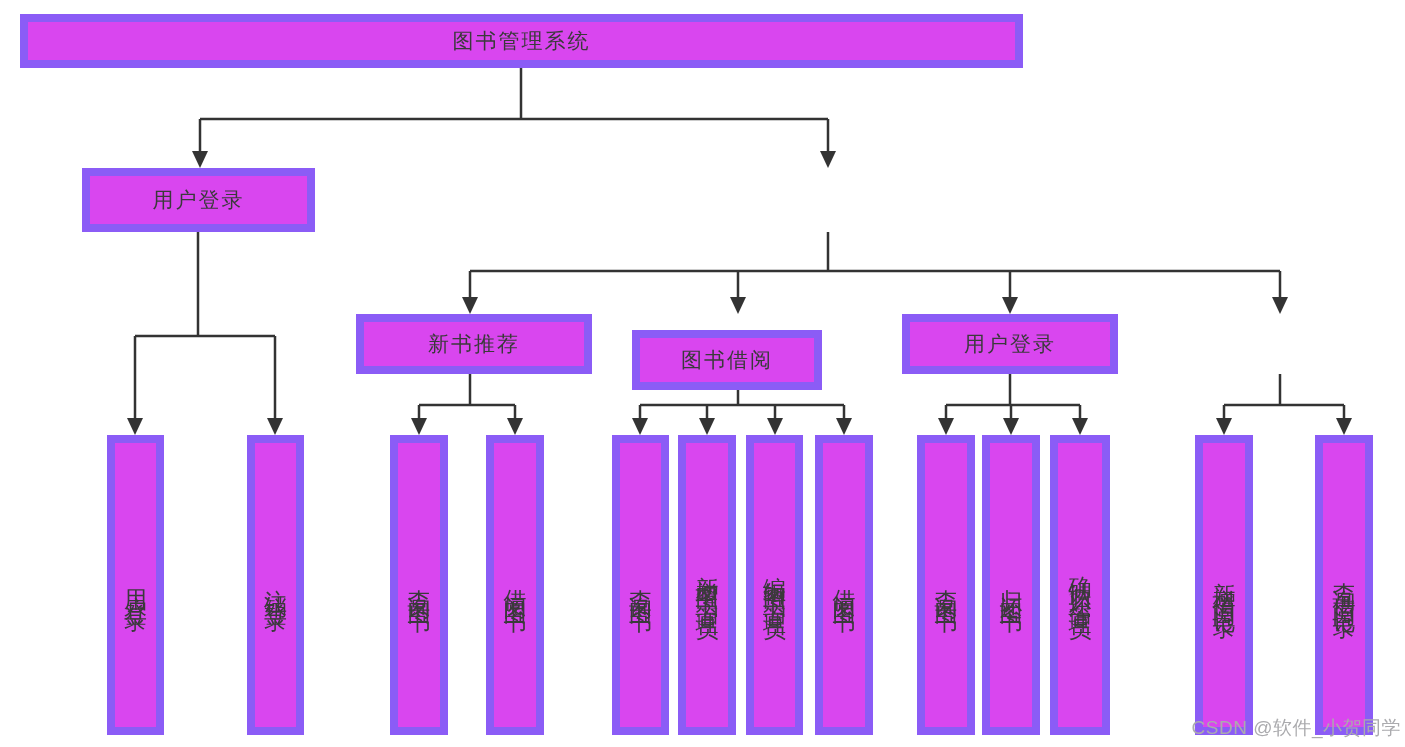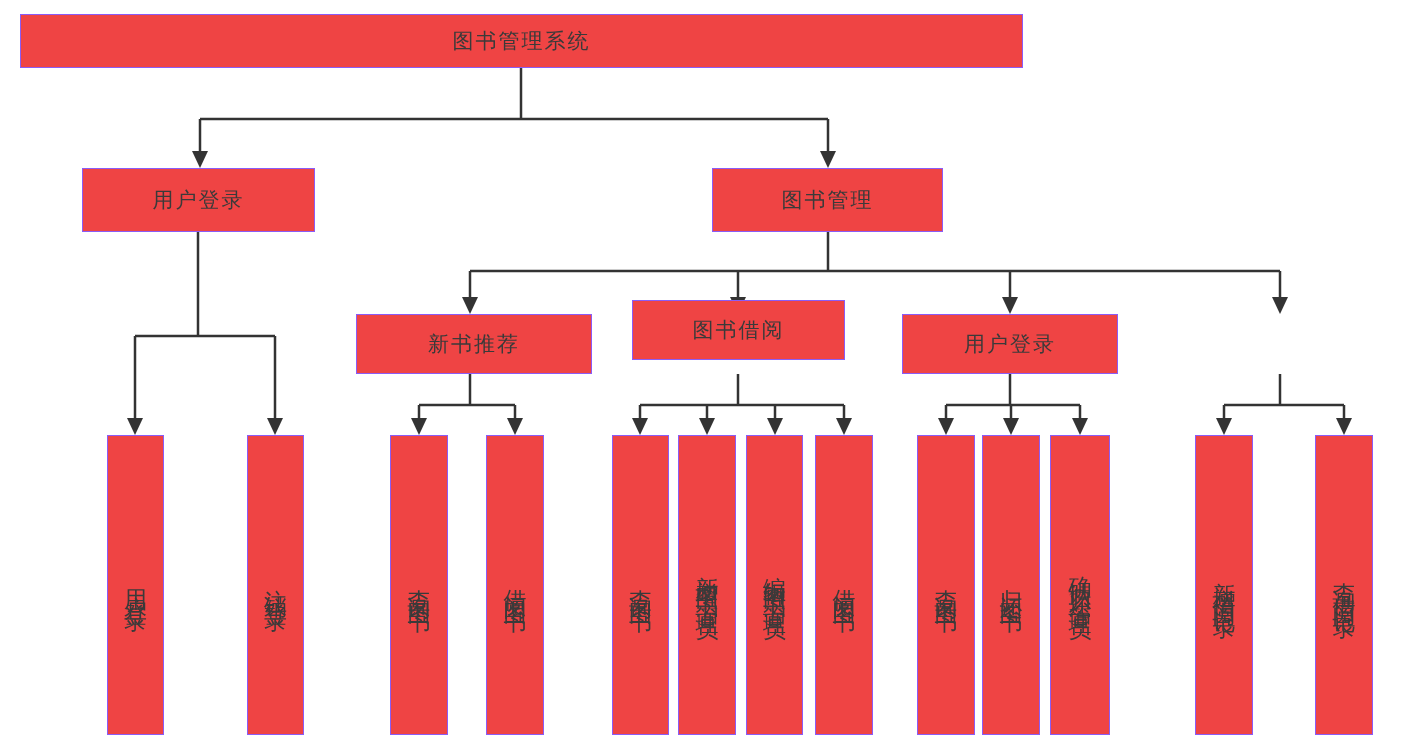--- a/index.html
+++ b/index.html
@@ -13,22 +13,22 @@
   }
   .connectors {
     position: absolute;
     left: 0; top: 0;
     width: 1405px; height: 747px;
     pointer-events: none;
   }
   .box {
     position: absolute;
     box-sizing: border-box;
-    border: 1px solid #8b5cf6;
-    background: #ef4444;
+    border: 8px solid #8b5cf6;
+    background: #d946ef;
     display: flex;
     align-items: center;
     justify-content: center;
     color: #3a3a3a;
   }
   .h-box { font-size: 21px; letter-spacing: 2px; }
   .root-box { font-size: 21px; letter-spacing: 2px; }
   .v-box span {
     writing-mode: vertical-rl;
     text-orientation: mixed;
@@ -115,24 +115,23 @@
       <polygon points="1003,418 1019,418 1011,435"></polygon>
       <polygon points="1072,418 1088,418 1080,435"></polygon>
       <polygon points="1216,418 1232,418 1224,435"></polygon>
       <polygon points="1336,418 1352,418 1344,435"></polygon>
     </g>
   </svg>
 
   <div class="box root-box" style="left:20px;top:14px;width:1003px;height:54px">图书管理系统</div>
 
   <div class="box h-box" style="left:82px;top:168px;width:233px;height:64px">用户登录</div>
-  <div class="box h-box" style="left:712px;top:168px;width:231px;height:64px">图书管理</div>
 
   <div class="box h-box" style="left:356px;top:314px;width:236px;height:60px">新书推荐</div>
-  <div class="box h-box" style="left:632px;top:300px;width:213px;height:60px">图书借阅</div>
+  <div class="box h-box" style="left:632px;top:330px;width:190px;height:60px">图书借阅</div>
   <div class="box h-box" style="left:902px;top:314px;width:216px;height:60px">用户登录</div>
 
   <div class="box v-box" style="left:107px;top:435px;width:57px;height:300px">
     <span>用户登录</span>
   </div>
   <div class="box v-box" style="left:247px;top:435px;width:57px;height:300px">
     <span>注销登录</span>
   </div>
 
   <div class="box v-box" style="left:390px;top:435px;width:58px;height:300px">
@@ -165,13 +164,14 @@
     <span>确认归还（管理员）</span>
   </div>
 
   <div class="box v-box" style="left:1195px;top:435px;width:58px;height:300px">
     <span>新增借阅记录</span>
   </div>
   <div class="box v-box" style="left:1315px;top:435px;width:58px;height:300px">
     <span>查询借阅记录</span>
   </div>
 
+  <div class="watermark">CSDN @软件_小贺同学</div>
 </div>
 
 </body></html>

